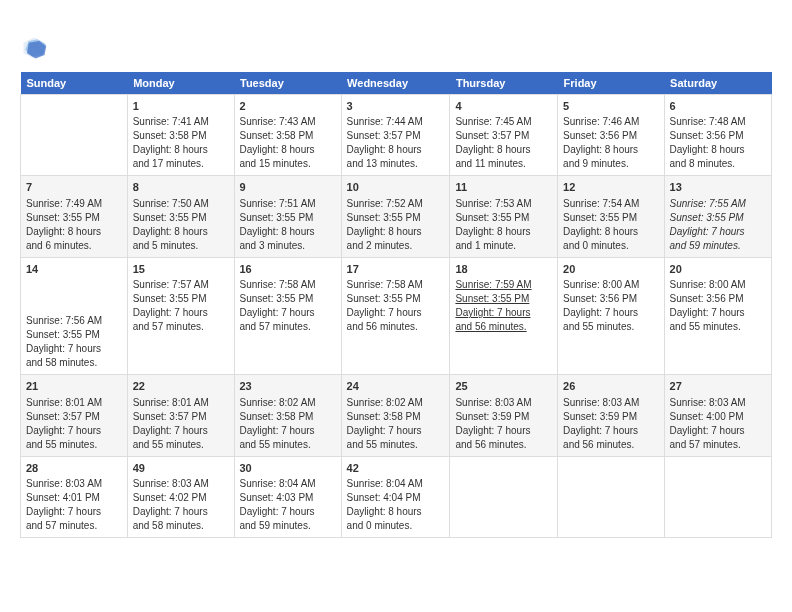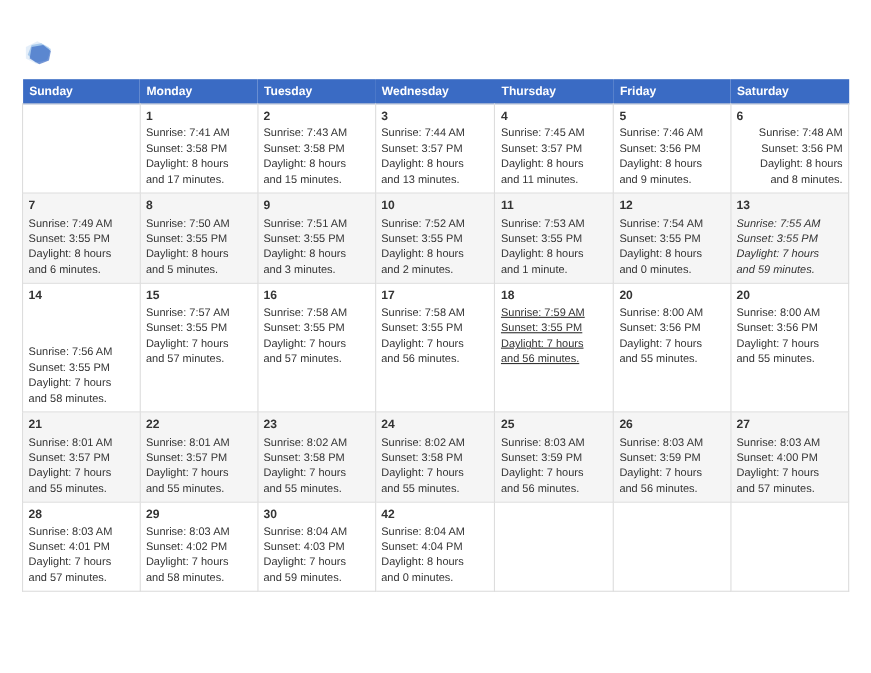--- a/index.html
+++ b/index.html
@@ -157,21 +157,21 @@
           </td>
           <td>
             <span class="day-num">5</span>
             <div class="day-info" style="white-space: pre-line;">Sunrise: 7:46 AM
 Sunset: 3:56 PM
 Daylight: 8 hours
 and 9 minutes.</div>
           </td>
           <td>
             <span class="day-num">6</span>
-            <div class="day-info" style="white-space: pre-line; text-align: right;">Sunrise: 7:48 AM
+            <div class="day-info" style="white-space: pre-line;">Sunrise: 7:48 AM
 Sunset: 3:56 PM
 Daylight: 8 hours
 and 8 minutes.</div>
           </td>
         </tr>
         <tr>
           <td>
             <span class="day-num">7</span>
             <div class="day-info" style="white-space: pre-line;">Sunrise: 7:49 AM
 Sunset: 3:55 PM
@@ -325,21 +325,21 @@
         </tr>
         <tr>
           <td>
             <span class="day-num">28</span>
             <div class="day-info" style="white-space: pre-line;">Sunrise: 8:03 AM
 Sunset: 4:01 PM
 Daylight: 7 hours
 and 57 minutes.</div>
           </td>
           <td>
-            <span class="day-num">29</span>
+            <span class="day-num">49</span>
             <div class="day-info" style="white-space: pre-line;">Sunrise: 8:03 AM
 Sunset: 4:02 PM
 Daylight: 7 hours
 and 58 minutes.</div>
           </td>
           <td>
             <span class="day-num">30</span>
             <div class="day-info" style="white-space: pre-line;">Sunrise: 8:04 AM
 Sunset: 4:03 PM
 Daylight: 7 hours

